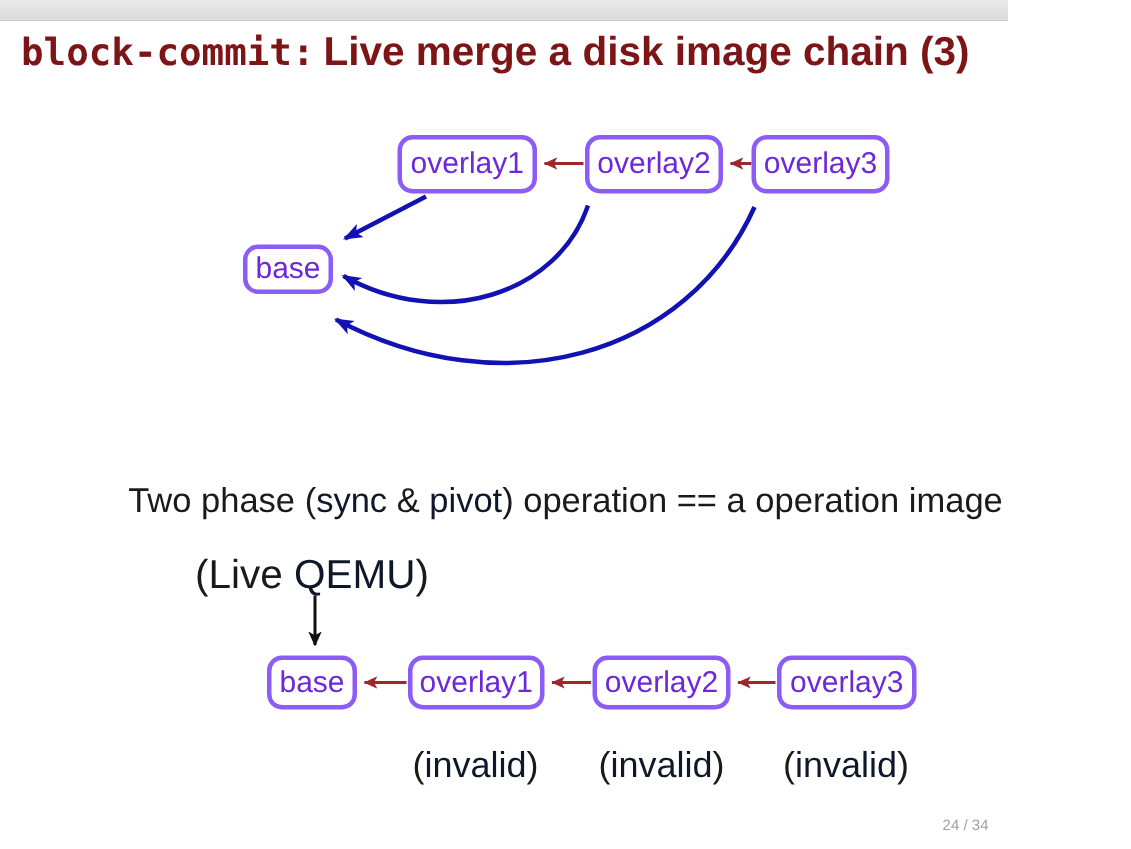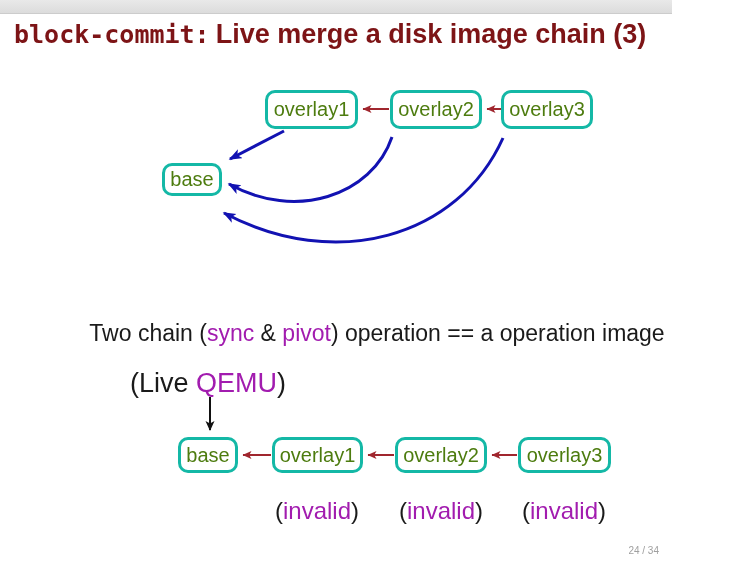--- a/index.html
+++ b/index.html
@@ -18,30 +18,30 @@
   #title .code{
     font-family:"DejaVu Sans Mono","Liberation Mono",monospace;
     font-size:25px;font-weight:bold;
   }
   #title .rest{
     font-family:"Liberation Sans",sans-serif;
     font-size:27px;font-weight:bold;margin-left:6px;
   }
   .node{
     position:absolute;box-sizing:border-box;background:#ffffff;
-    border:3px solid #14b8a6;border-radius:10px;
+    border:3px solid #8b5cf6;border-radius:10px;
     display:flex;align-items:center;justify-content:center;
-    font-size:20px;color:#4d7c0f;z-index:2;
+    font-size:20px;color:#6d28d9;z-index:2;
   }
   #arrows{position:absolute;left:0;top:0;width:754px;height:566px;z-index:1;}
   #statement{
     position:absolute;left:0;top:320px;width:754px;text-align:center;
     font-size:23px;color:#1a1a1a;white-space:nowrap;z-index:2;
   }
-  .red-accent{color:#a21caf;}
+  .red-accent{color:#0f172a;}
   #live-qemu{
     position:absolute;left:88px;top:368px;width:240px;text-align:center;
     font-size:27px;color:#1a1a1a;white-space:nowrap;z-index:2;
   }
   .invalid-label{
     position:absolute;top:497px;width:122px;text-align:center;
     font-size:24px;color:#1a1a1a;white-space:nowrap;z-index:2;
   }
   .invalid-label .paren{color:#1a1a1a;}
   #footer-page{
@@ -93,21 +93,21 @@
     <span>overlay2</span>
   </div>
   <div class="node" style="left:501px;top:90px;width:92px;height:39px;">
     <span>overlay3</span>
   </div>
   <div class="node" style="left:162px;top:163px;width:60px;height:33px;">
     <span>base</span>
   </div>
 
   <div id="statement">
-    <span>Two chain (</span><span class="red-accent">sync</span><span> &amp; </span><span class="red-accent">pivot</span><span>) operation == a operation image</span>
+    <span>Two phase (</span><span class="red-accent">sync</span><span> &amp; </span><span class="red-accent">pivot</span><span>) operation == a operation image</span>
   </div>
 
   <div id="live-qemu">
     <span>(Live </span><span class="red-accent">QEMU</span><span>)</span>
   </div>
 
   <div class="node" style="left:178px;top:437px;width:60px;height:36px;">
     <span>base</span>
   </div>
   <div class="node" style="left:272px;top:437px;width:91px;height:36px;">

